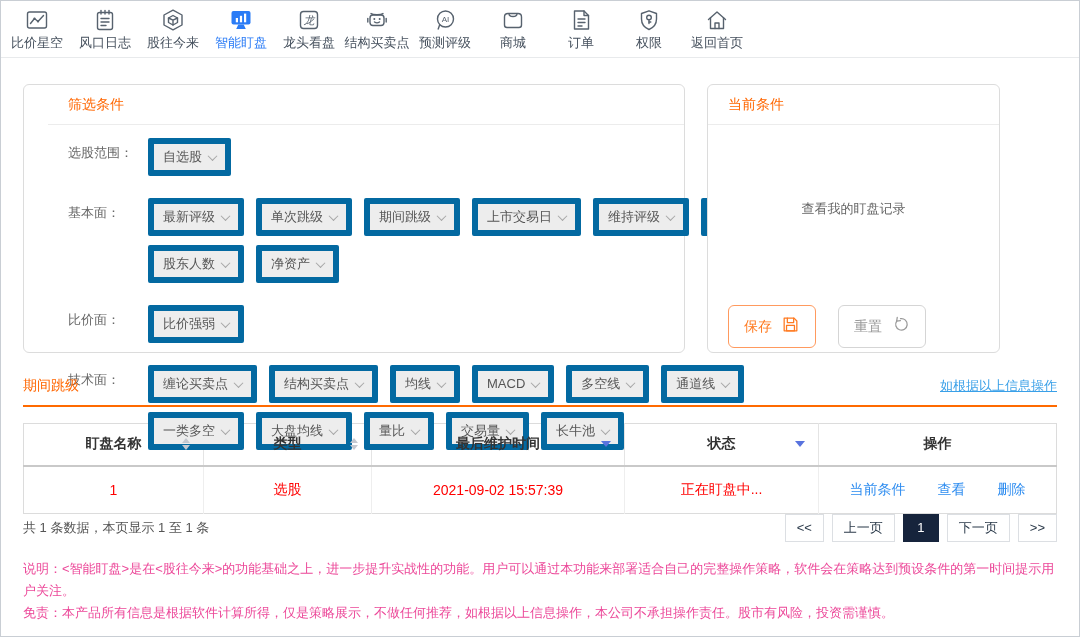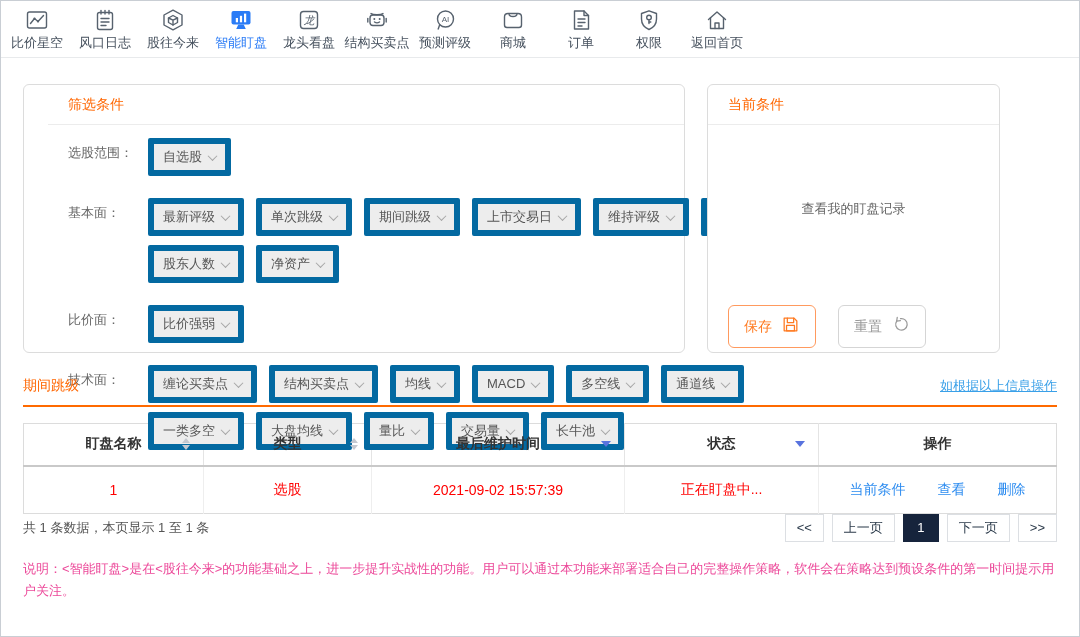--- a/index.html
+++ b/index.html
@@ -418,16 +418,17 @@
           <span class="pg-btn">&lt;&lt;</span>
           <span class="pg-btn">上一页</span>
           <span class="pg-btn active">1</span>
           <span class="pg-btn">下一页</span>
           <span class="pg-btn">&gt;&gt;</span>
         </div>
     </div>
 
     <div class="notes" id="notes">
         <div>说明：&lt;智能盯盘&gt;是在&lt;股往今来&gt;的功能基础之上，进一步提升实战性的功能。用户可以通过本功能来部署适合自己的完整操作策略，软件会在策略达到预设条件的第一时间提示用户关注。</div>
+        <div>免责：本产品所有信息是根据软件计算所得，仅是策略展示，不做任何推荐，如根据以上信息操作，本公司不承担操作责任。股市有风险，投资需谨慎。</div>
       </div>
 
   </div>
 </div>
 
 </body></html>

